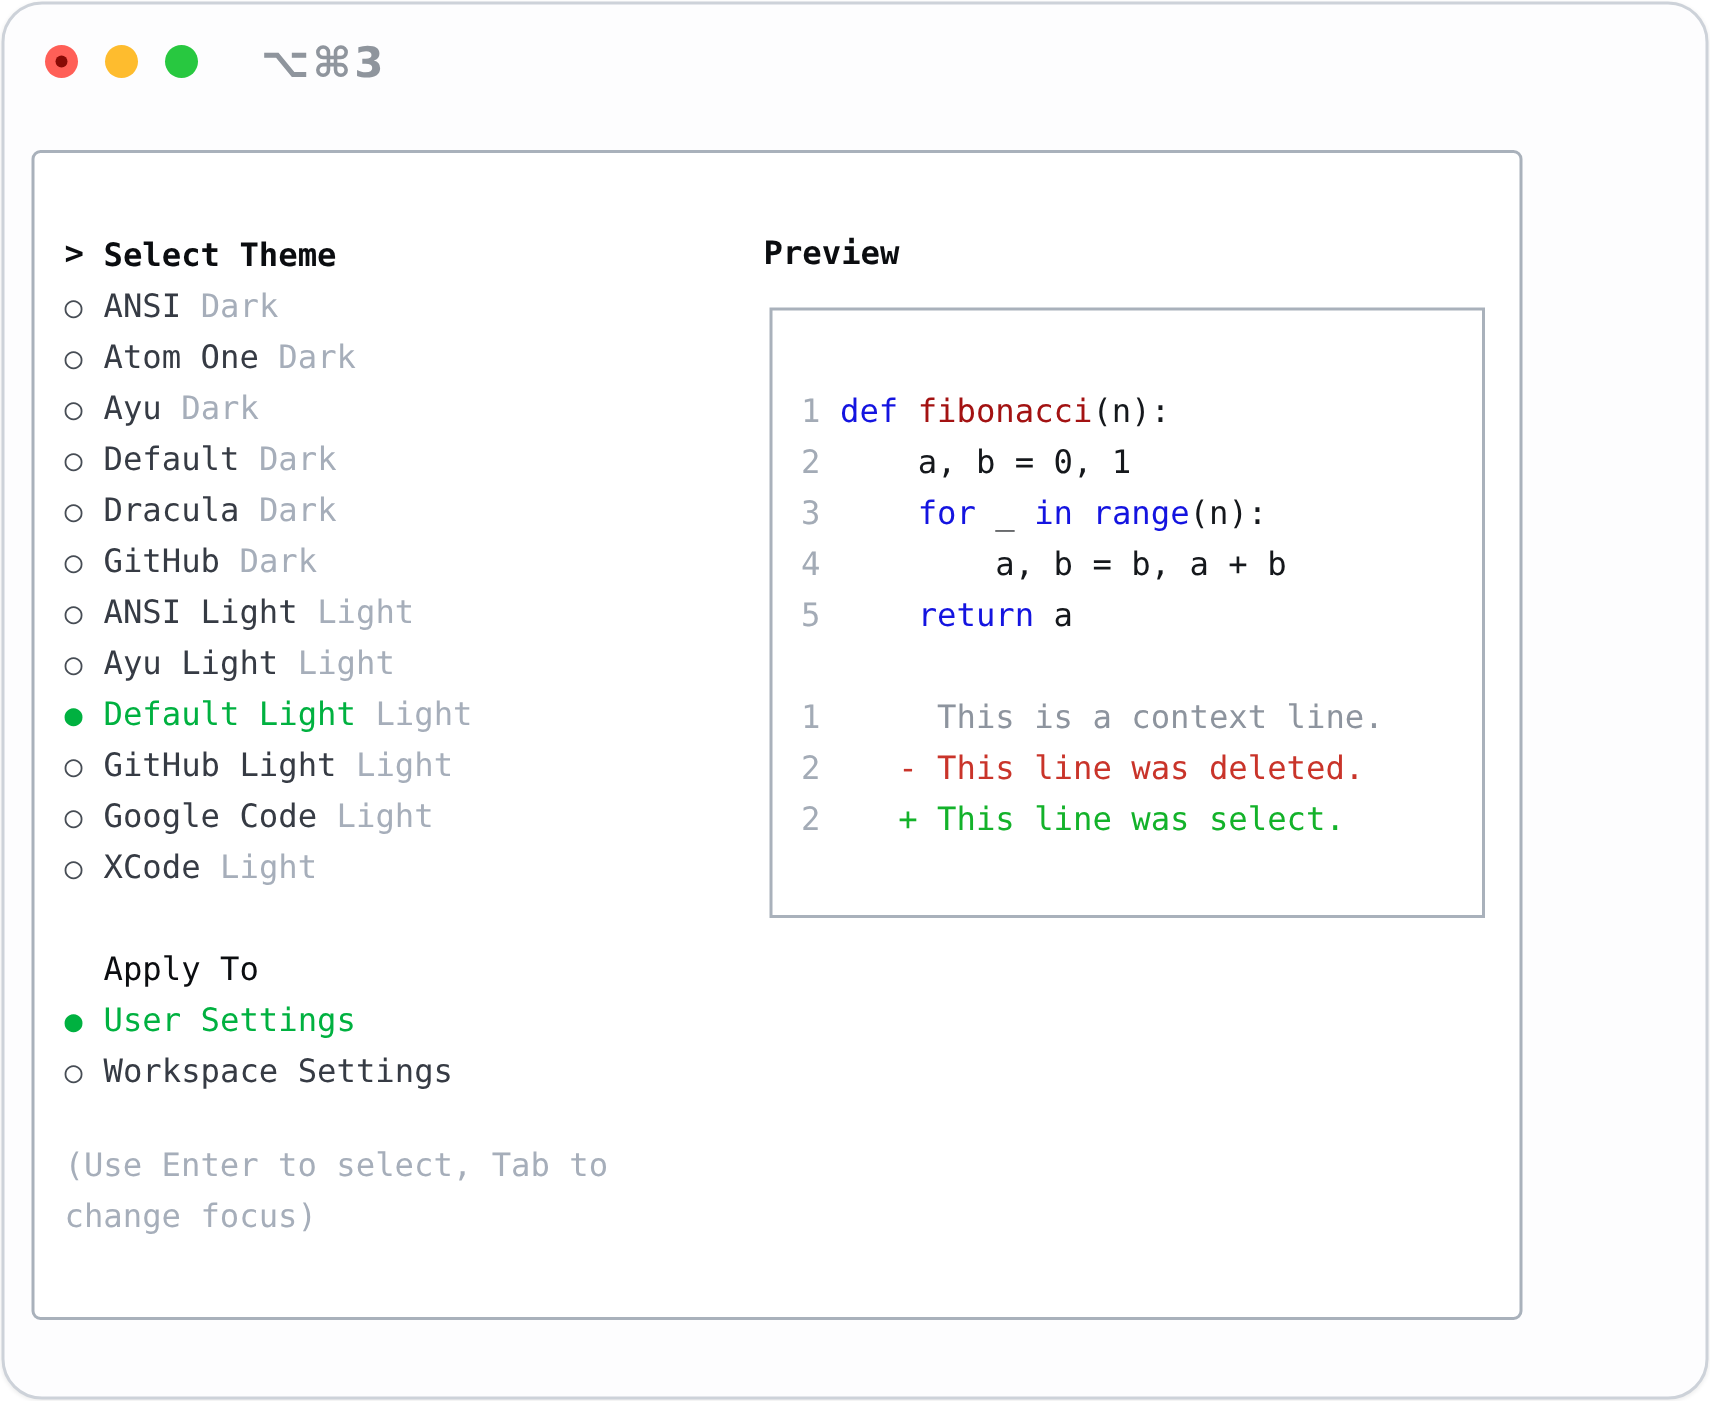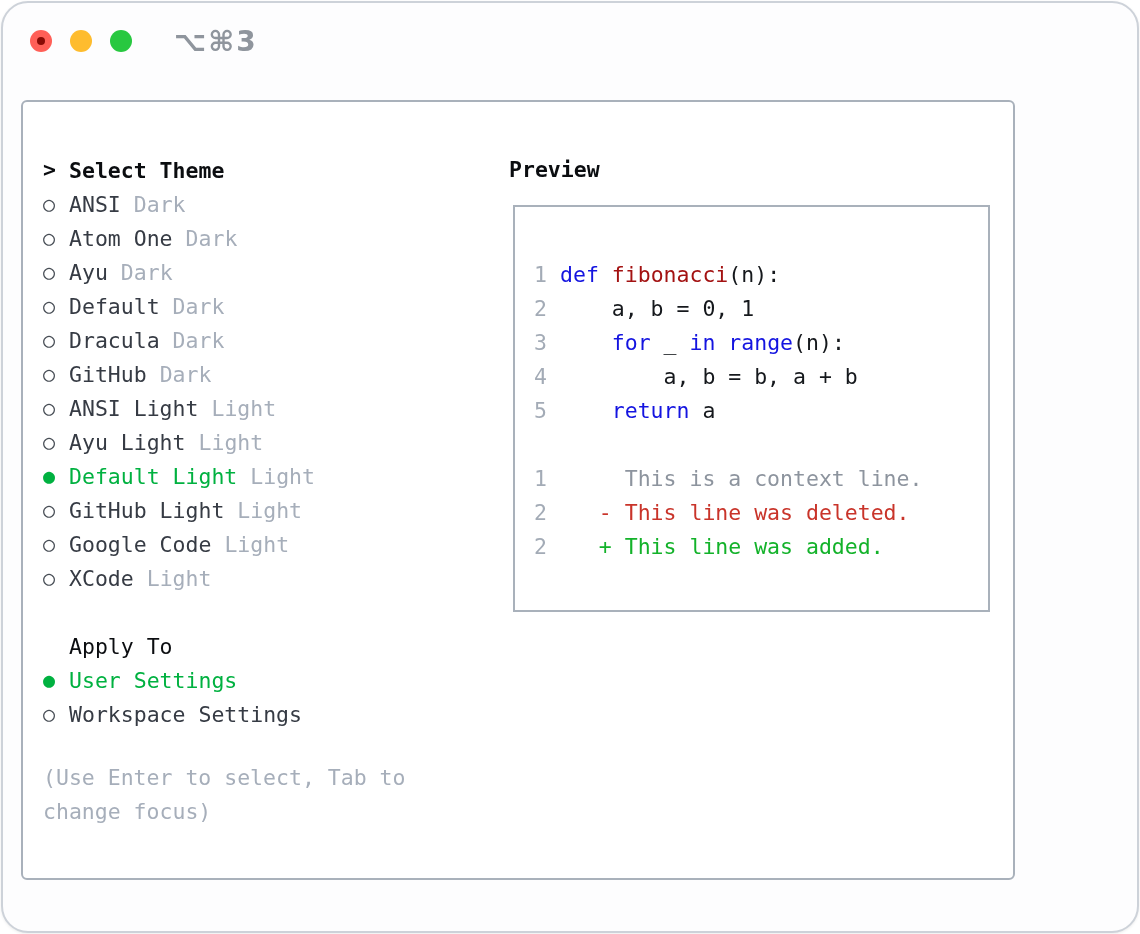--- a/index.html
+++ b/index.html
@@ -212,19 +212,19 @@
           <div class="pline">
             <span class="lineno">1</span>
             <span class="tk tk-ctx">     This is a context line.</span>
           </div>
           <div class="pline">
             <span class="lineno">2</span>
             <span class="tk tk-del">   - This line was deleted.</span>
           </div>
           <div class="pline">
             <span class="lineno">2</span>
-            <span class="tk tk-add">   + This line was added.</span>
+            <span class="tk tk-add">   + This line was select.</span>
           </div>
         </div>
     </div>
 
   </div>
 </div>
 
 </body></html>

